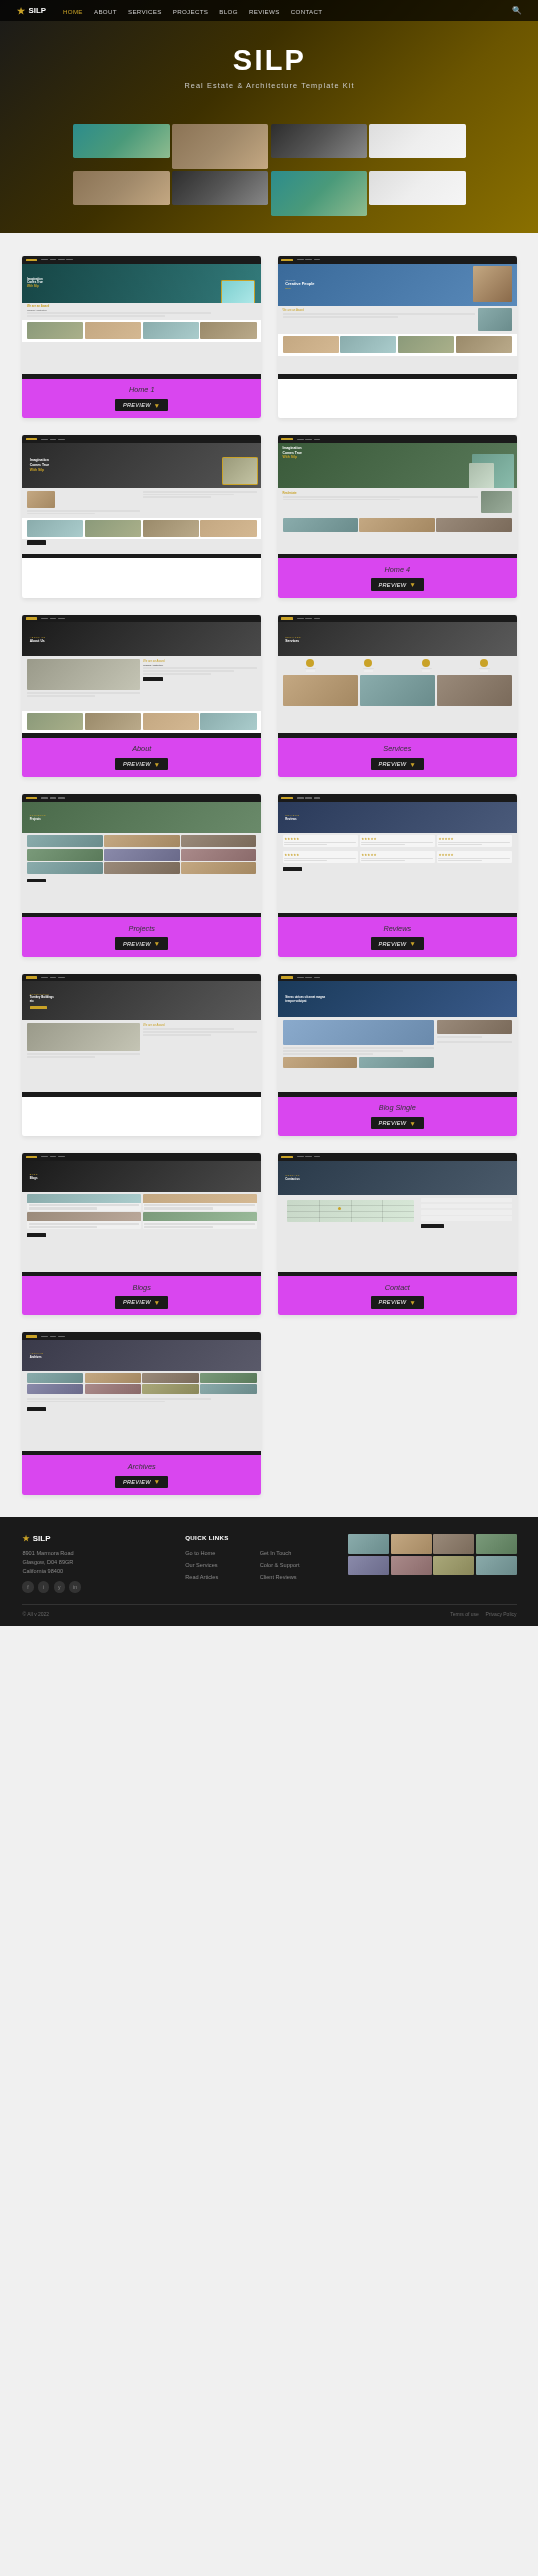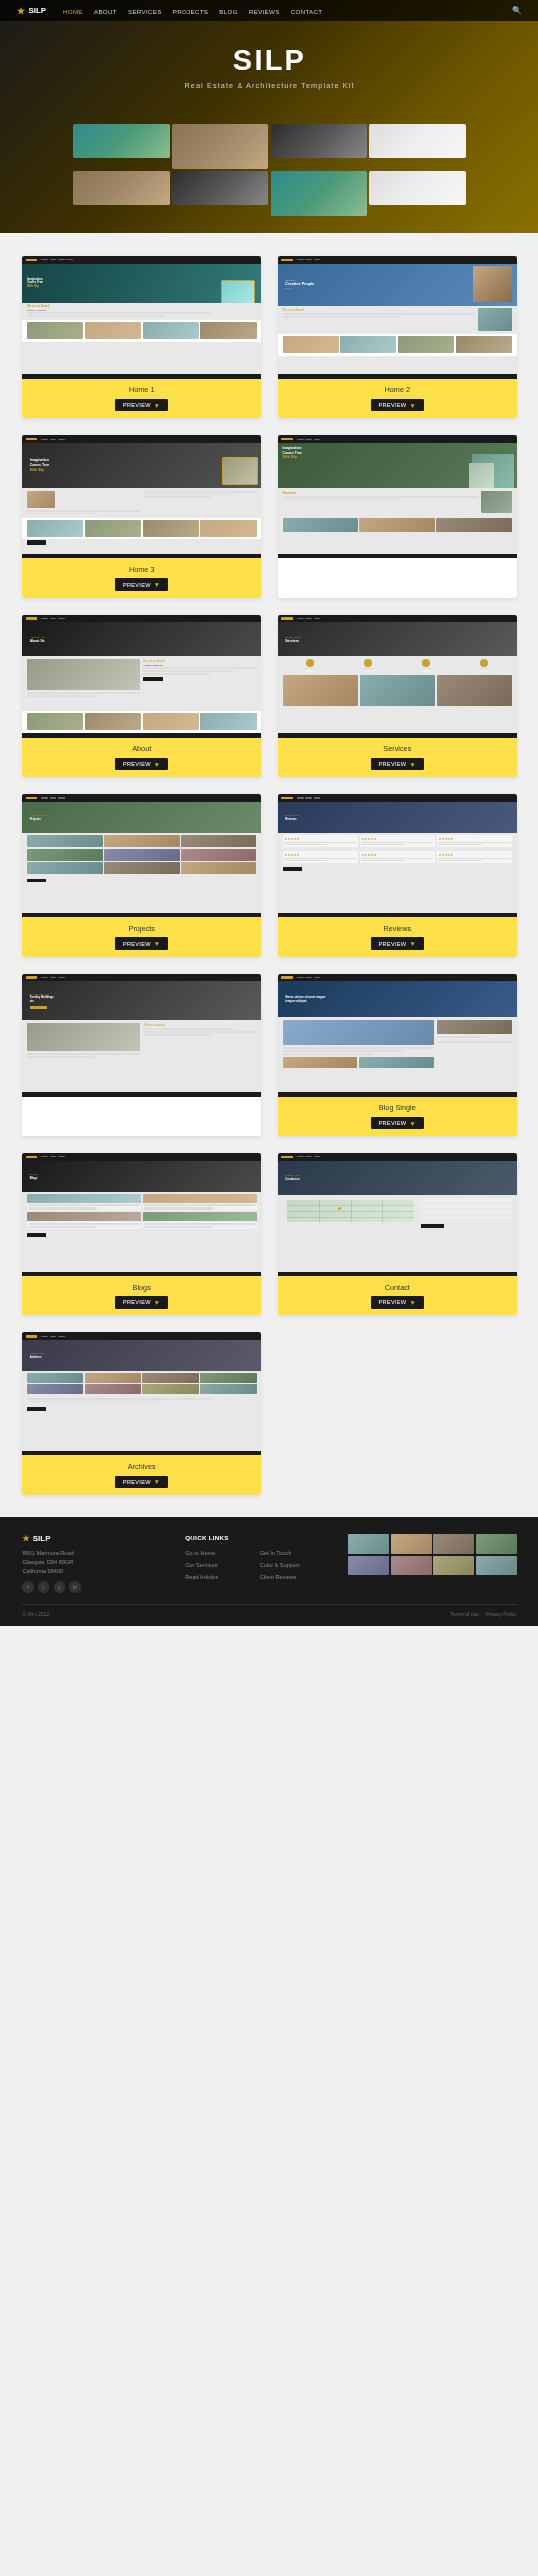--- a/index.html
+++ b/index.html
@@ -173,22 +173,23 @@
       height: 17px;
       border-radius: 1.1px;
     }
     .mini-thumb.t1 { background: linear-gradient(135deg, #8B9A7a, #aab08a); }
     .mini-thumb.t2 { background: linear-gradient(135deg, #c4a882, #d4b892); }
     .mini-thumb.t3 { background: linear-gradient(135deg, #8aacac, #aacccc); }
     .mini-thumb.t4 { background: linear-gradient(135deg, #9a8a6a, #baaa8a); }
 
     .template-info {
       padding: 6.7px 8.4px;
-      background: #fde047;
+      background: #d946ef;
       text-align: center;
+      font-style: italic;
     }
     .template-name {
       font-size: 7.3px;
       color: #333;
       font-weight: 500;
       margin-bottom: 4.5px;
     }
     .preview-btn {
       display: inline-flex;
       align-items: center;
@@ -617,27 +618,20 @@
             </div>
             <div class="mini-thumbnails">
               <div class="mini-thumb t2"></div>
               <div class="mini-thumb t3"></div>
               <div class="mini-thumb t1"></div>
               <div class="mini-thumb t4"></div>
             </div>
             <div style="height:4.5px;background:#1a1a1a;margin-top:auto;"></div>
           </div>
         </div>
-        <div class="template-info">
-          <div class="template-name">Home 2</div>
-          <div class="preview-btn">
-            <span>PREVIEW</span>
-            <span class="btn-arrow">▼</span>
-          </div>
-        </div>
       </div>
 
       <div class="template-item">
         <div class="template-preview preview-home3">
           <div class="template-preview-inner">
             <div class="mini-nav">
               <div class="mini-nav-dot"></div>
               <div class="mini-nav-lines">
                 <div class="mini-nav-line"></div>
                 <div class="mini-nav-line"></div>
@@ -665,27 +659,20 @@
             <div class="mini-thumbnails" style="padding:1.7px 4.5px;">
               <div class="mini-thumb t3"></div>
               <div class="mini-thumb t1"></div>
               <div class="mini-thumb t4"></div>
               <div class="mini-thumb t2"></div>
             </div>
             <div style="padding:1.7px 4.5px;">
               <div style="width:19.6px;height:4.5px;background:#1a1a1a;border-radius:0.6px;"></div>
             </div>
             <div style="height:4.5px;background:#1a1a1a;margin-top:auto;"></div>
-          </div>
-        </div>
-        <div class="template-info">
-          <div class="template-name">Home 3</div>
-          <div class="preview-btn">
-            <span>PREVIEW</span>
-            <span class="btn-arrow">▼</span>
           </div>
         </div>
       </div>
 
       <div class="template-item">
         <div class="template-preview preview-home4">
           <div class="template-preview-inner">
             <div class="mini-nav">
               <div class="mini-nav-dot"></div>
               <div class="mini-nav-lines">
@@ -712,20 +699,27 @@
               </div>
             </div>
             <div style="padding:1.7px 4.5px;">
               <div style="display:flex;gap:1.1px;">
                 <div style="flex:1;height:14px;background:linear-gradient(135deg,#8aacac,#6a8c8c);border-radius:1.1px;"></div>
                 <div style="flex:1;height:14px;background:linear-gradient(135deg,#c4a882,#a48862);border-radius:1.1px;"></div>
                 <div style="flex:1;height:14px;background:linear-gradient(135deg,#9a8a7a,#7a6a5a);border-radius:1.1px;"></div>
               </div>
             </div>
             <div style="height:4.5px;background:#1a1a1a;margin-top:auto;"></div>
+          </div>
+        </div>
+        <div class="template-info">
+          <div class="template-name">Home 4</div>
+          <div class="preview-btn">
+            <span>PREVIEW</span>
+            <span class="btn-arrow">▼</span>
           </div>
         </div>
       </div>
 
       <div class="template-item">
         <div class="template-preview preview-about">
           <div class="template-preview-inner">
             <div class="mini-nav">
               <div class="mini-nav-dot"></div>
               <div class="mini-nav-lines">

